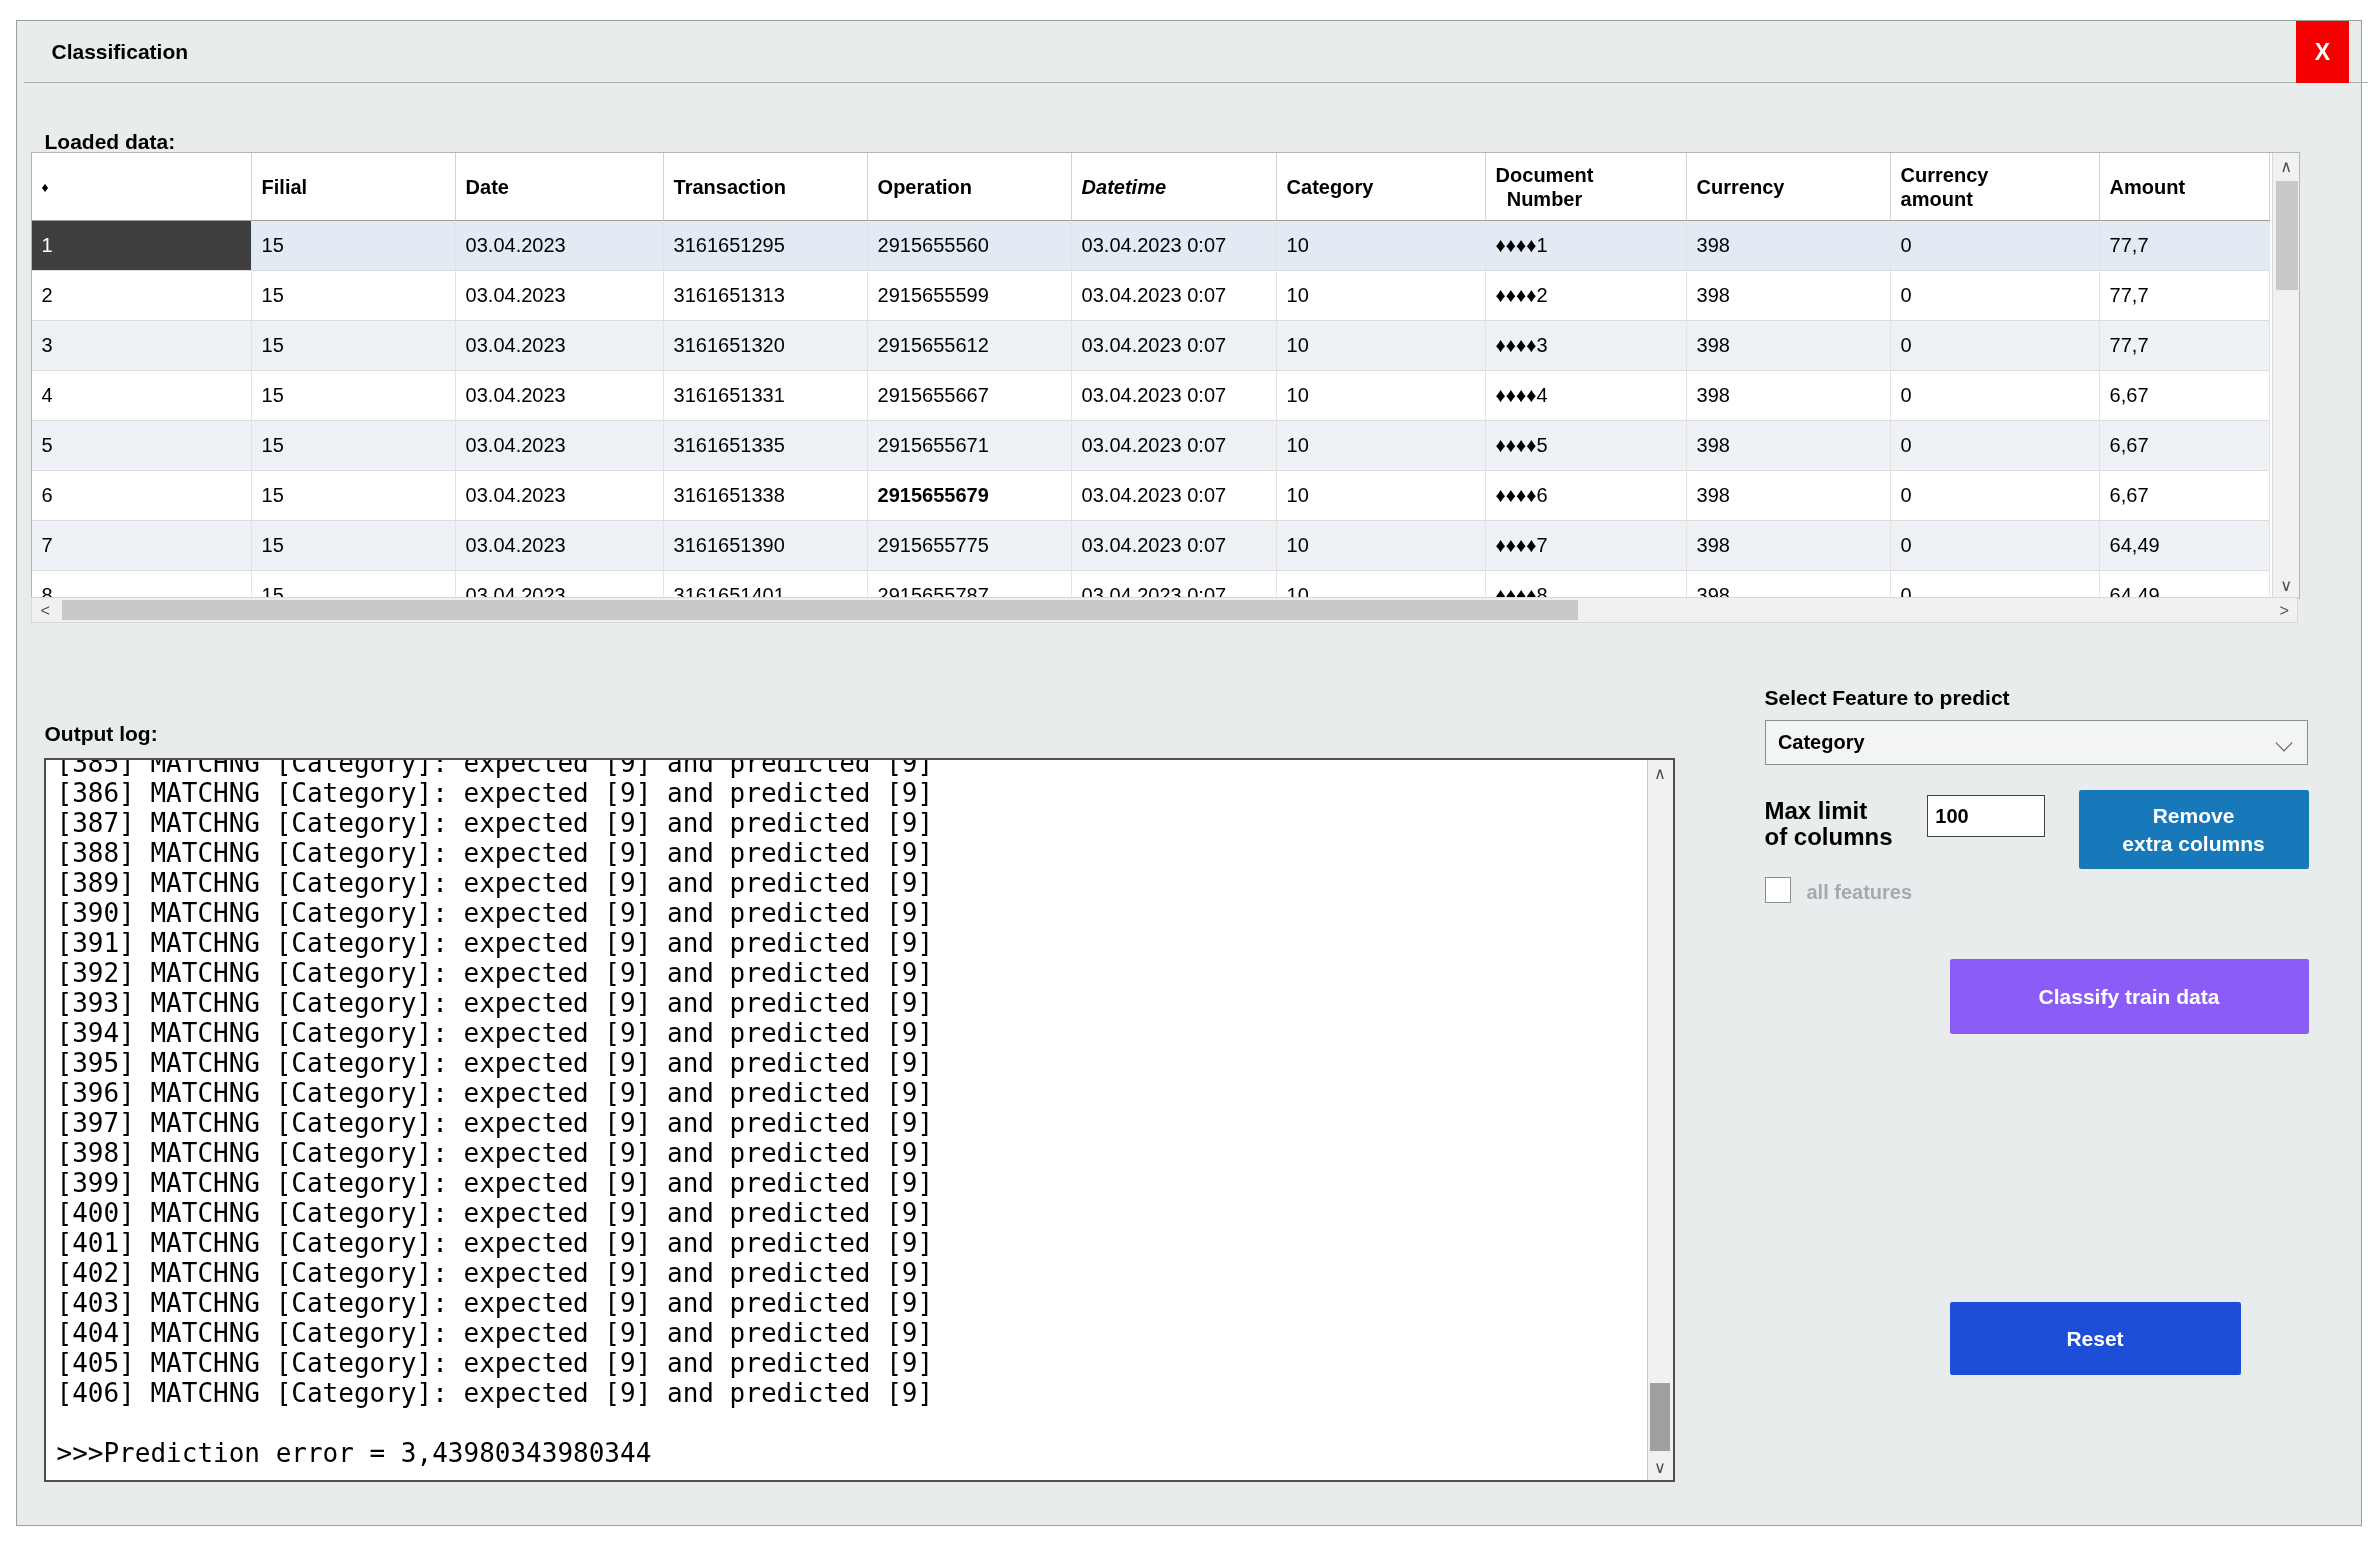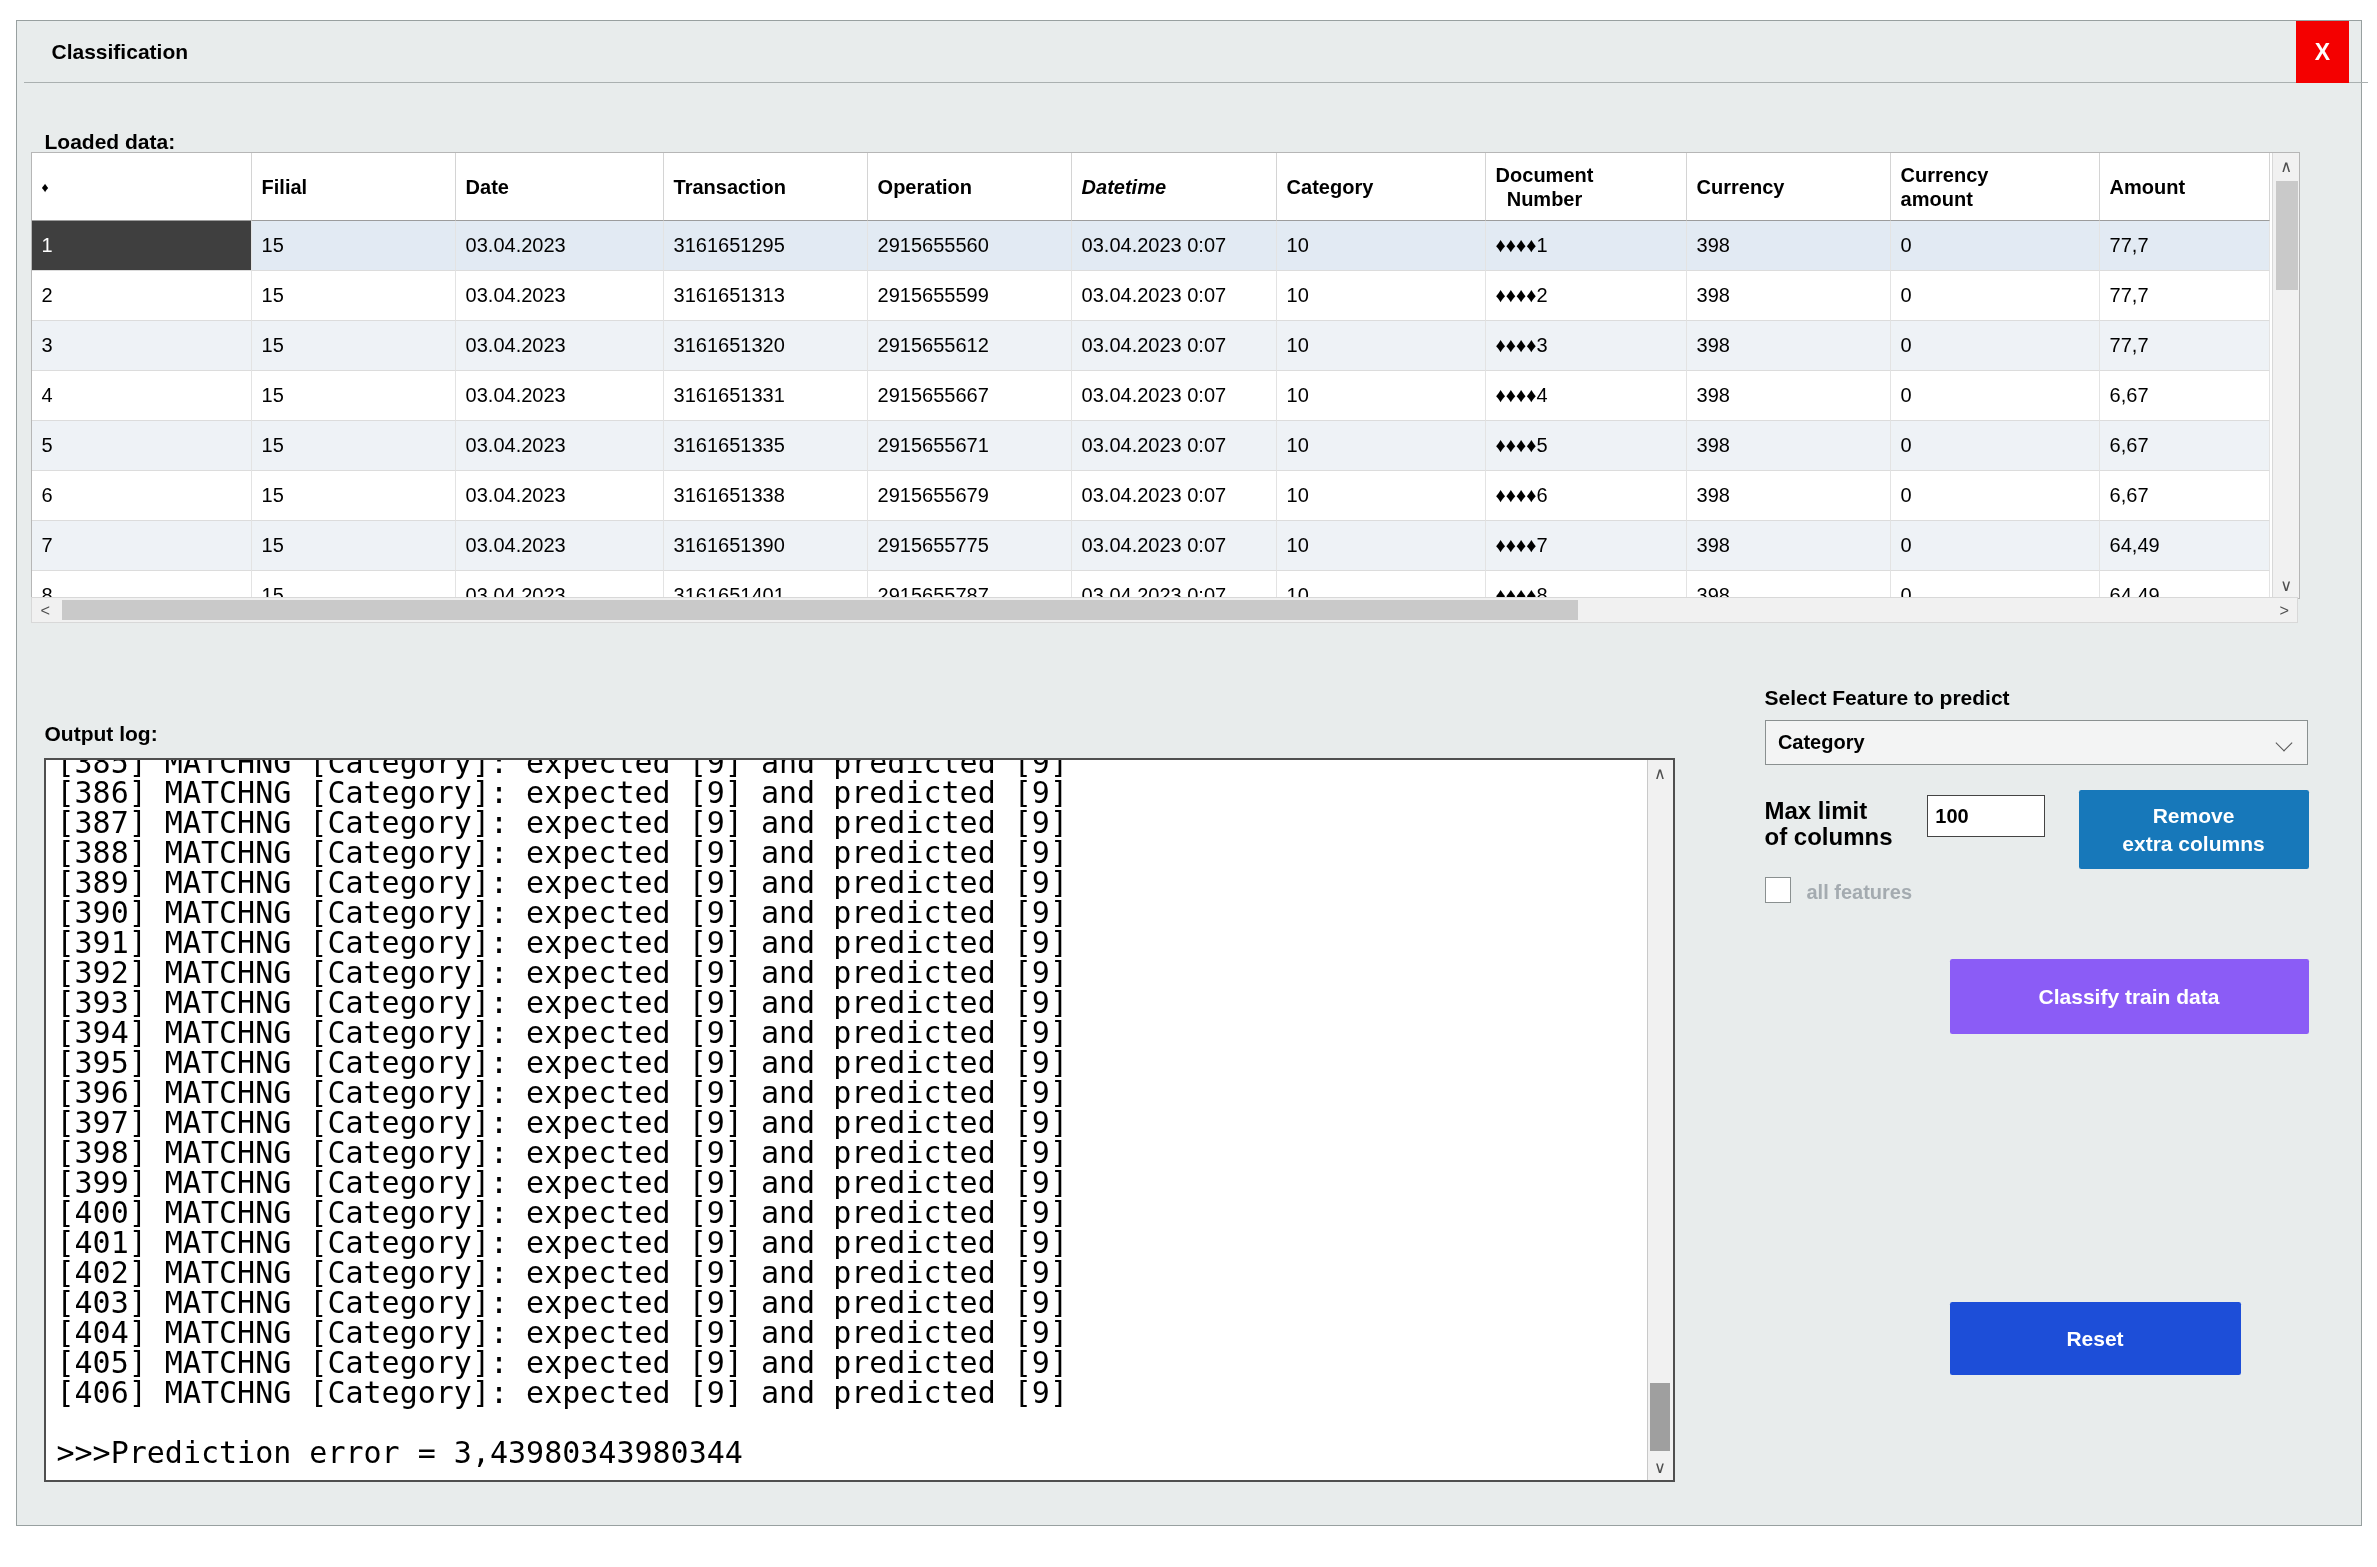--- a/index.html
+++ b/index.html
@@ -22,21 +22,21 @@
   .grow.sel .gcell.rowhead{background:#3f3f3f;color:#fff;}
 
   
   .vscroll{position:absolute;right:0;top:0;width:27px;height:445px;background:#f1f1f1;border-left:0.8px solid #d8d8d8;box-sizing:border-box;}
   .hscroll{position:absolute;left:14.8px;top:576px;width:2267px;height:26px;background:#f1f1f1;border:0.8px solid #d8d8d8;box-sizing:border-box;}
   .sb-arrow{position:absolute;width:26px;height:26px;color:#4f4f4f;font-size:16.3px;display:flex;align-items:center;justify-content:center;background:#f1f1f1;}
   .sb-thumb{position:absolute;background:#c9c9c9;}
 
   
   .logbox{position:absolute;left:27px;top:737px;width:1631px;height:724px;background:#fff;border:2.3px solid #4f4f4f;box-sizing:border-box;}
-  .logcontent{position:absolute;left:0;top:0;right:28px;bottom:0;overflow:hidden;padding:4.7px 0 0 11px;font-family:"DejaVu Sans Mono",monospace;font-size:30px;line-height:30px;white-space:pre;}
+  .logcontent{position:absolute;left:0;top:0;right:28px;bottom:0;overflow:hidden;padding:4.7px 0 0 11px;font-family:"DejaVu Sans Mono",monospace;font-size:26px;line-height:30px;white-space:pre;}
   .log-line{height:30px;}
   .log-line.clip{margin-top:-17px;}
   .log-vscroll{position:absolute;right:0;top:0;width:26px;height:100%;background:#f1f1f1;border-left:0.8px solid #c9c9c9;box-sizing:border-box;}
 
   
   .combo{position:absolute;left:1748px;top:699px;width:543px;height:45px;background:#f3f4f4;border:0.8px solid #8a9090;box-sizing:border-box;display:flex;align-items:center;padding:0 12.4px;font-size:20px;font-weight:bold;cursor:pointer;}
   .combo-arrow{position:absolute;right:17px;top:15.5px;width:11px;height:11px;border-right:1.6px solid #555;border-bottom:1.6px solid #555;transform:rotate(45deg);}
   .two-line-label{position:absolute;font-size:24px;font-weight:bold;line-height:26.4px;white-space:pre-line;}
   .txtinput{position:absolute;left:1910px;top:774px;width:118px;height:42px;border:1.6px solid #444;background:#fff;box-sizing:border-box;font-family:"Liberation Sans",sans-serif;font-size:20px;font-weight:bold;padding:0 7.8px;}
   .btn-blue{position:absolute;background:#1778ba;color:#fff;font-weight:bold;font-size:21px;display:flex;align-items:center;justify-content:center;text-align:center;border-radius:2.3px;cursor:pointer;white-space:pre-line;line-height:28px;}
@@ -136,21 +136,21 @@
             <div class="gcell" style="width: 201px;">♦♦♦♦5</div>
             <div class="gcell" style="width: 204px;">398</div>
             <div class="gcell" style="width: 209px;">0</div>
             <div class="gcell" style="width: 170px;">6,67</div>
           </div>
           <div class="grow">
             <div class="gcell rowhead" style="width: 220px;">6</div>
             <div class="gcell" style="width: 204px;">15</div>
             <div class="gcell" style="width: 208px;">03.04.2023</div>
             <div class="gcell" style="width: 204px;">3161651338</div>
-            <div class="gcell" style="width: 204px;">2915655679</div>
+            <div class="gcell" style="width: 204px; font-weight: bold;">2915655679</div>
             <div class="gcell" style="width: 205px;">03.04.2023 0:07</div>
             <div class="gcell" style="width: 209px;">10</div>
             <div class="gcell" style="width: 201px;">♦♦♦♦6</div>
             <div class="gcell" style="width: 204px;">398</div>
             <div class="gcell" style="width: 209px;">0</div>
             <div class="gcell" style="width: 170px;">6,67</div>
           </div>
           <div class="grow alt">
             <div class="gcell rowhead" style="width: 220px;">7</div>
             <div class="gcell" style="width: 204px;">15</div>

